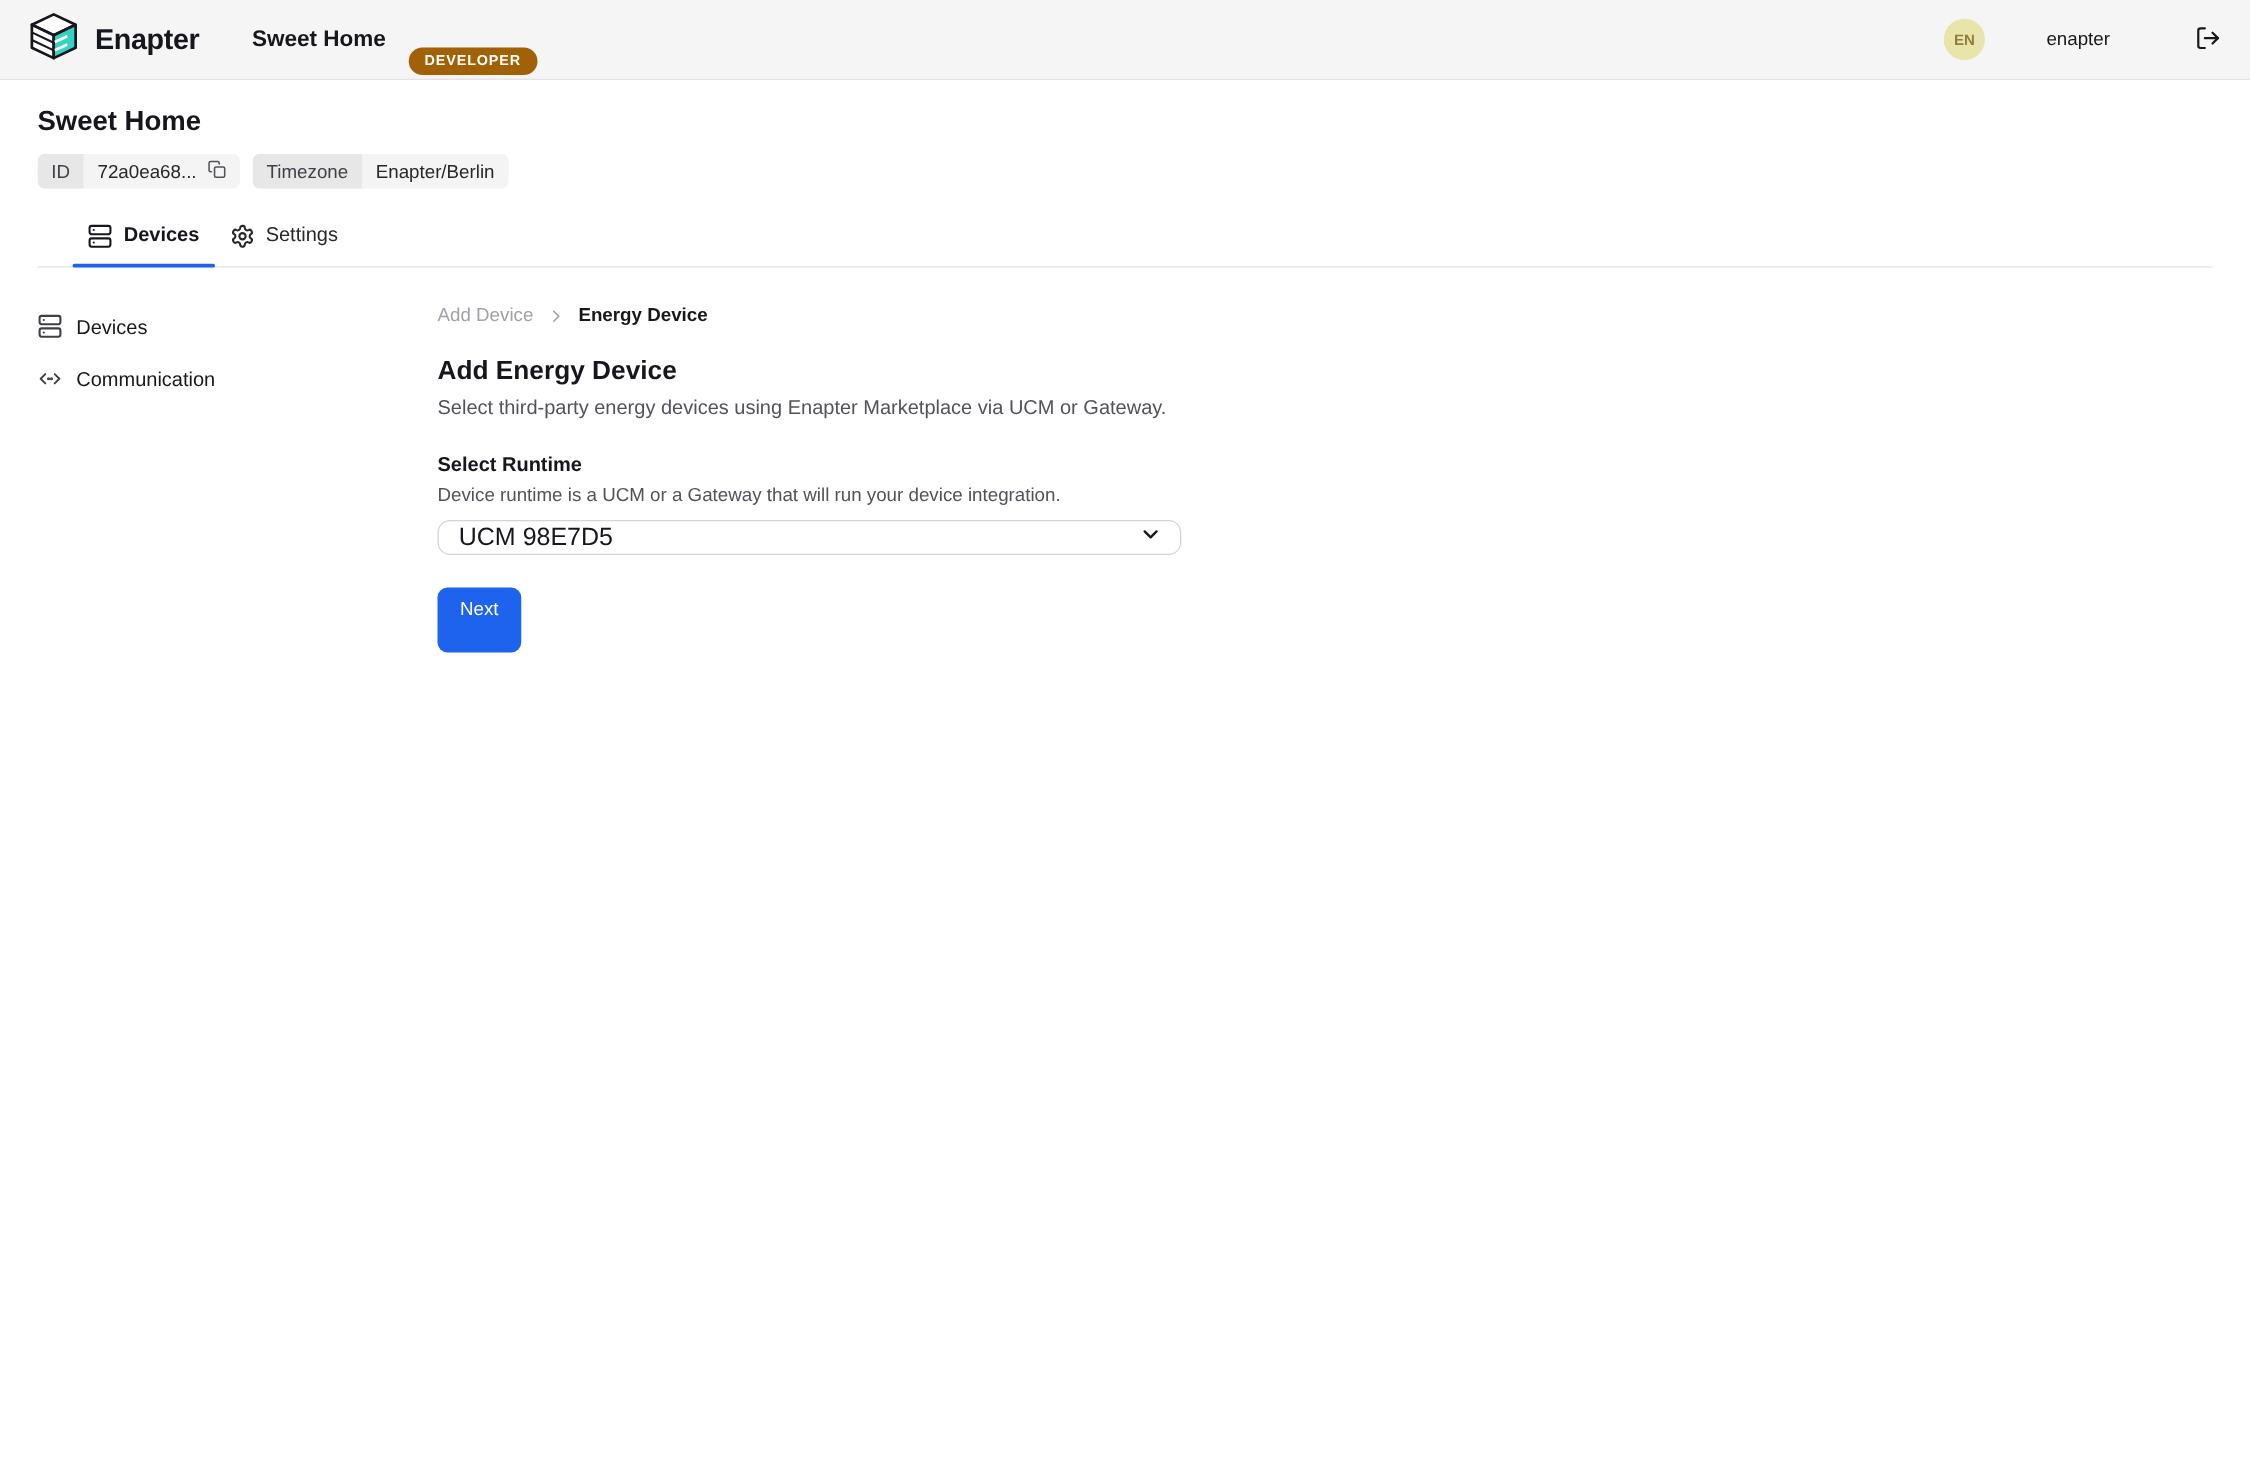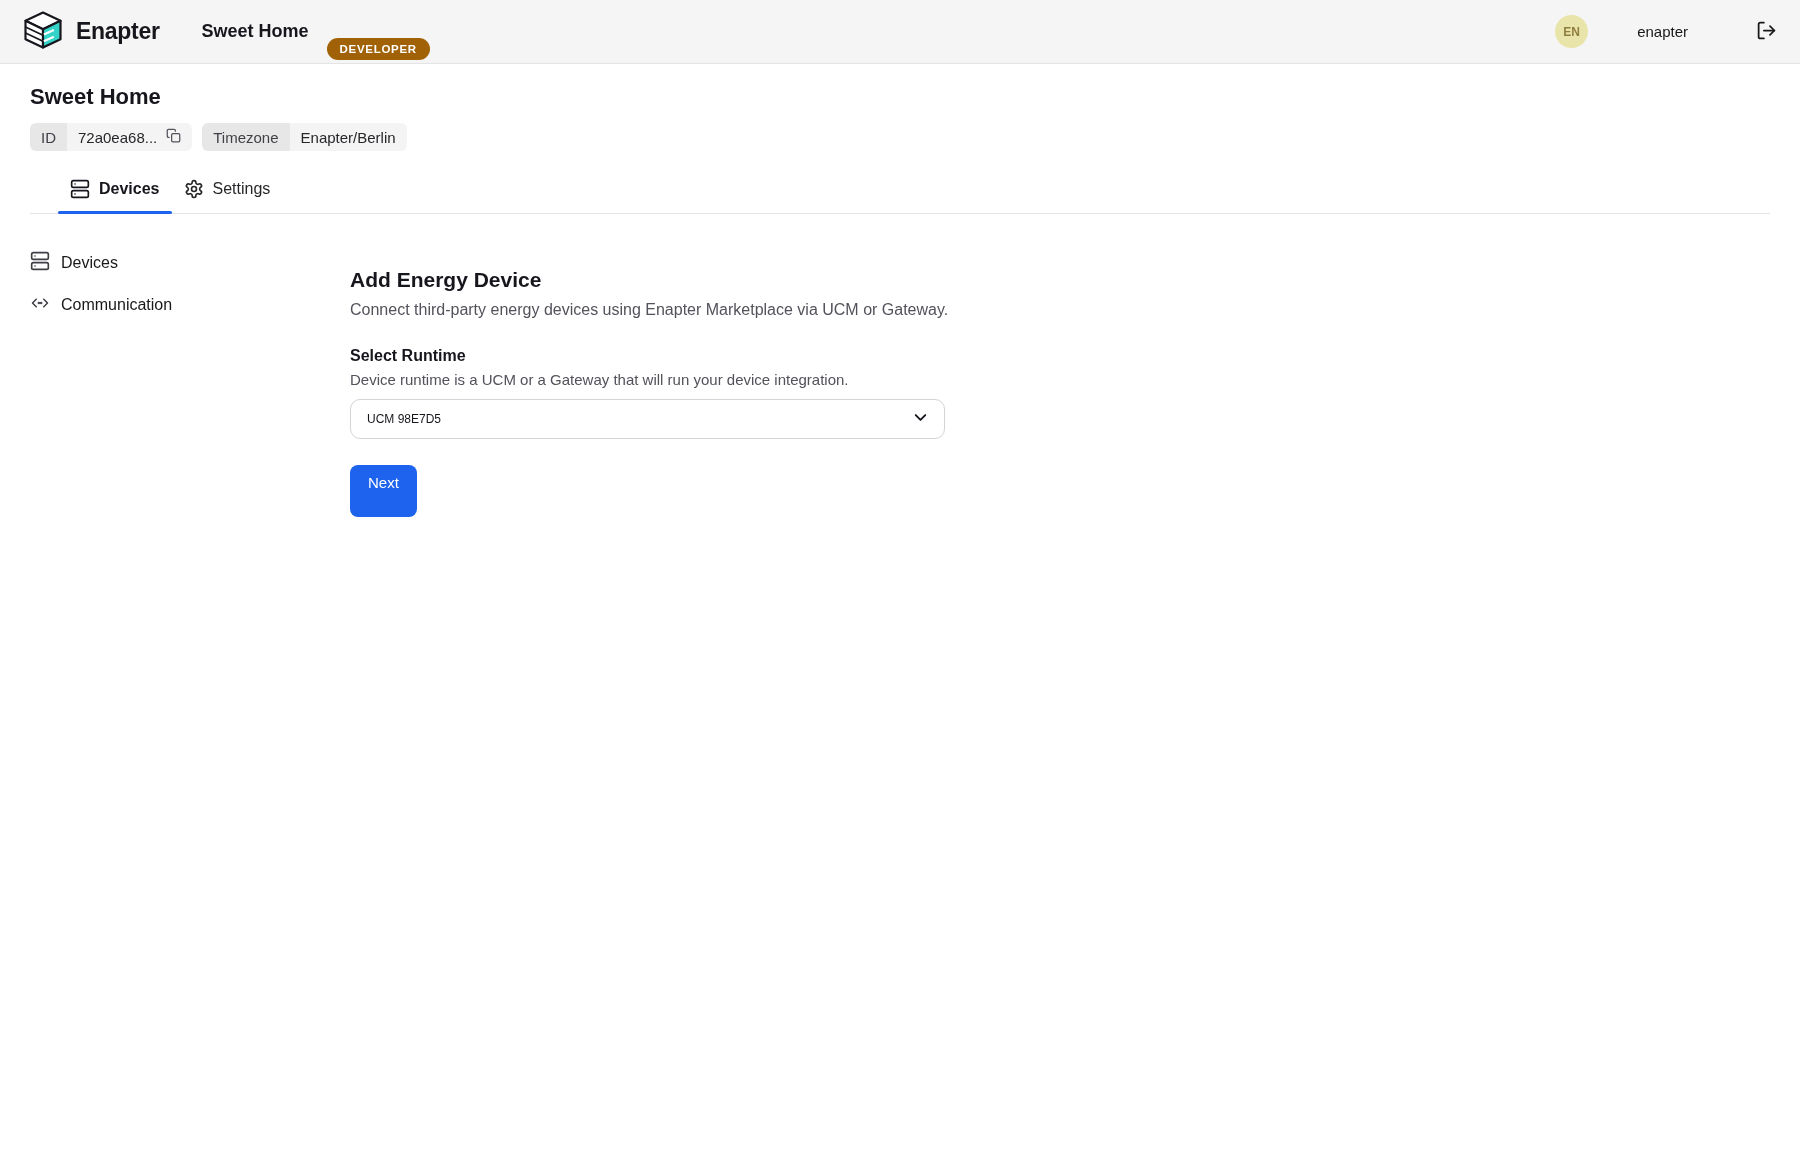--- a/index.html
+++ b/index.html
@@ -41,21 +41,21 @@
   .main { flex:1; padding-top:30px; }
   .crumbs { display:flex; align-items:center; gap:10px; font-size:15px; }
   .crumb-parent { color:#a1a1aa; cursor:pointer; }
   .crumb-sep { color:#a1a1aa; display:flex; align-items:center; }
   .crumb-current { font-weight:600; color:#18181b; }
 
   .page-title { margin-top:24px; font-size:21px; font-weight:700; color:#16161d; }
   .page-sub { margin-top:9px; font-size:16px; color:#52525b; }
   .field-label { margin-top:28px; font-size:16px; font-weight:700; color:#16161d; }
   .field-help { margin-top:6px; font-size:15px; color:#52525b; }
-  .select { margin-top:11px; width:595px; height:40px; border:1px solid #d4d4d8; border-radius:10px; background:#fff; display:flex; align-items:center; justify-content:space-between; padding:0 14px 0 16px; font-size:12px; color:#16161d; cursor:pointer; }
+  .select { margin-top:11px; width:595px; height:28px; border:1px solid #d4d4d8; border-radius:10px; background:#fff; display:flex; align-items:center; justify-content:space-between; padding:0 14px 0 16px; font-size:20px; color:#16161d; cursor:pointer; }
   .select svg { color:#16161d; }
   .next-btn { margin-top:26px; background:#1d63ed; color:#fff; border:none; border-radius:8px; padding:9px 18px 26px; font-size:15px; font-weight:500; cursor:pointer; }
 </style>
 </head>
 <body>
 
 <header class="appbar">
   <div class="brand">
     <span>
       <svg width="40" height="40" viewBox="0 0 48 48">
@@ -157,23 +157,32 @@
           <polyline points="16.5 7.5 21 12 16.5 16.5"></polyline>
           <circle cx="10.6" cy="12" r="0.6" fill="currentColor"></circle>
           <circle cx="13.4" cy="12" r="0.6" fill="currentColor"></circle>
         </svg>
       </span>
       <span>Communication</span>
     </div>
   </aside>
 
   <main class="main">
+    <div class="crumbs">
+      <span class="crumb-parent">Add Device</span>
+      <span class="crumb-sep">
+        <svg width="16" height="16" viewBox="0 0 24 24" fill="none" stroke="currentColor" stroke-width="2" stroke-linecap="round" stroke-linejoin="round">
+          <polyline points="9 6 15 12 9 18"></polyline>
+        </svg>
+      </span>
+      <span class="crumb-current">Energy Device</span>
+    </div>
 
     <h2 class="page-title">Add Energy Device</h2>
-    <p class="page-sub">Connect third-party energy devices using Enapter Marketplace via UCM or Gateway.</p>
+    <p class="page-sub">Select third-party energy devices using Enapter Marketplace via UCM or Gateway.</p>
 
     <div class="field-label">Select Runtime</div>
     <div class="field-help">Device runtime is a UCM or a Gateway that will run your device integration.</div>
 
     <div class="select">
       <span>UCM 98E7D5</span>
       <span>
         <svg width="19" height="19" viewBox="0 0 24 24" fill="none" stroke="currentColor" stroke-width="2.4" stroke-linecap="round" stroke-linejoin="round">
           <polyline points="6 9 12 15 18 9"></polyline>
         </svg>

